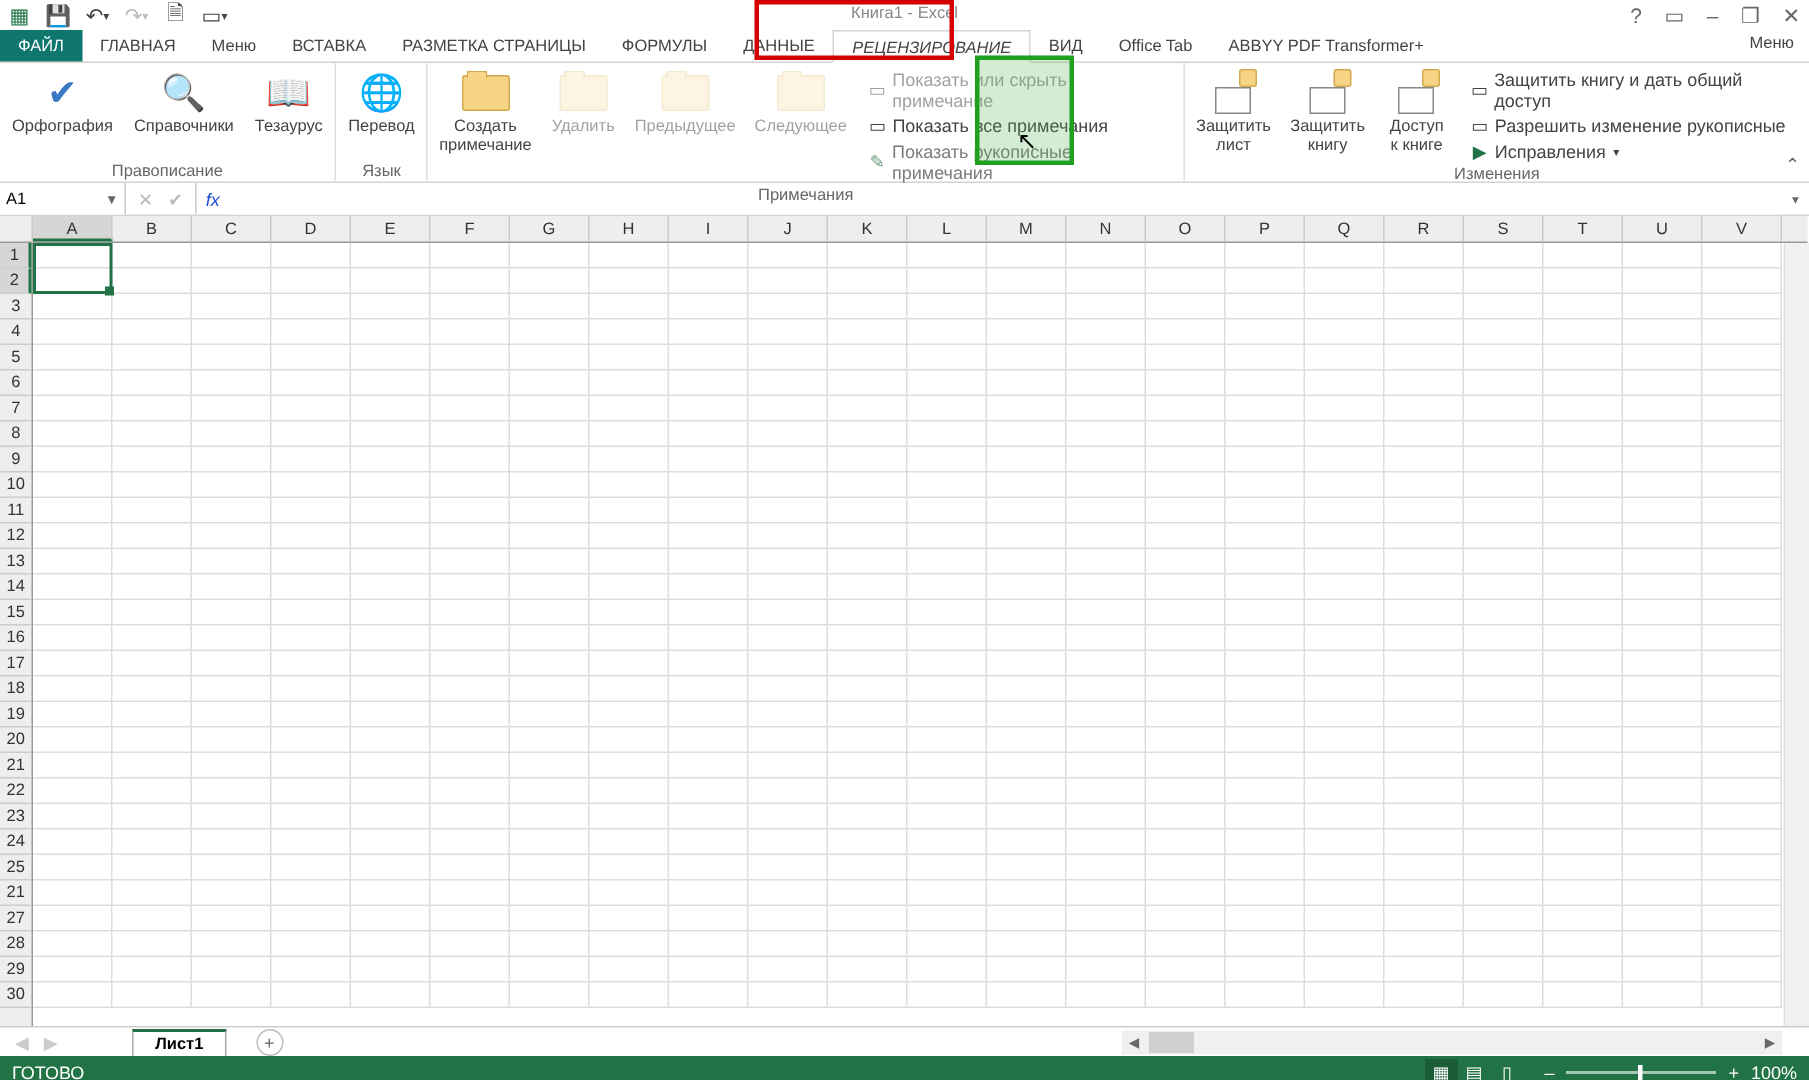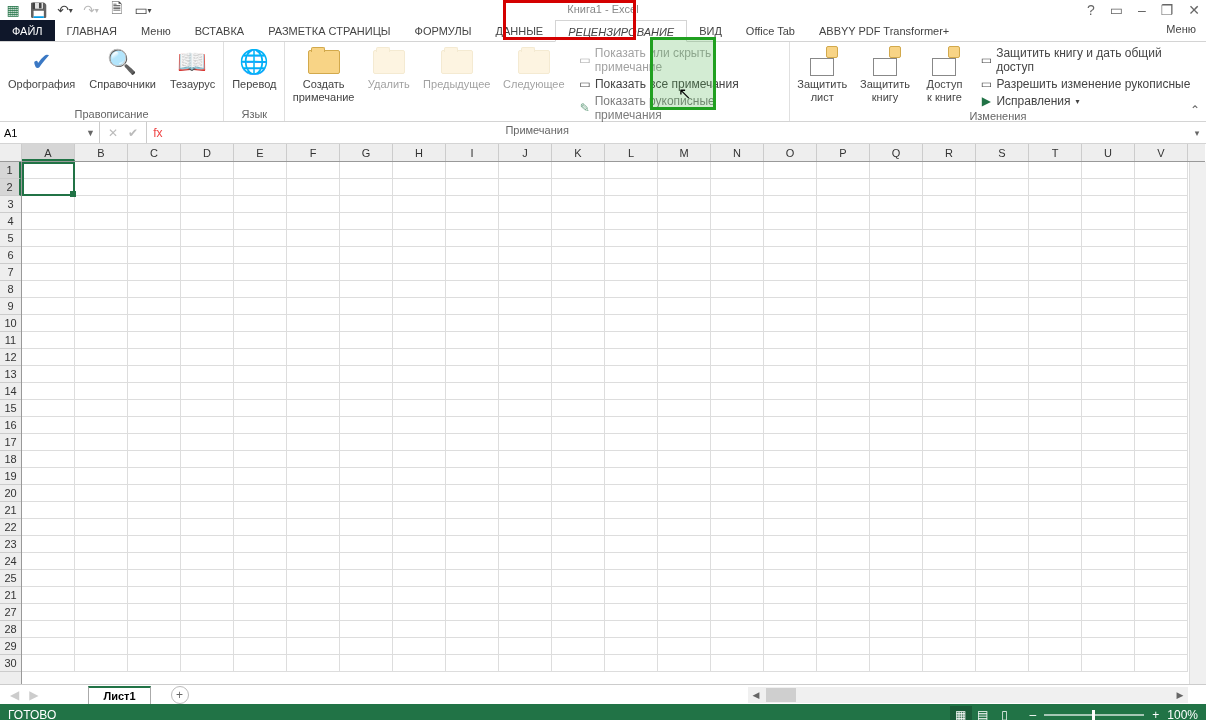--- a/index.html
+++ b/index.html
@@ -9,21 +9,21 @@
 .titlebar { height: 20px; background: #fff; display: flex; align-items: center; justify-content: space-between; border-bottom: none; }
 .tb-left { display: flex; align-items: center; gap: 10px; padding-left: 5px; }
 .tb-icon { width: 16px; height: 16px; display: flex; align-items: center; justify-content: center; color: #444; font-size: 14px; }
 .tb-center { color: #888; font-size: 11px; position: absolute; left: 50%; transform: translateX(-50%); top: 3px;}
 .tb-right { display: flex; align-items: center; gap: 15px; padding-right: 6px; color: #666; }
 .tb-right span { font-size: 14px; }
 
 
 .tabs { height: 22px; background: #fff; display: flex; align-items: stretch; padding-left: 0; border-bottom: 1px solid #d4d4d4;}
 .tab { padding: 3px 12px 2px; color: #444; cursor: pointer; font-size: 11px; display:flex; align-items:center;}
-.tab.file { background: #0f172a; color: #fff; }
+.tab.file { background: #0f766e; color: #fff; }
 .tab.active { border: 1px solid #d4d4d4; border-bottom: 1px solid #fff; margin-bottom:-1px; background:#fff;font-style:italic;}
 .login { margin-left: auto; padding: 3px 10px; color: #444; font-size:11px; }
 
 
 .ribbon { height: 80px; background: #fff; display: flex; border-bottom: 1px solid #d4d4d4; position: relative; }
 .rgroup { display: flex; flex-direction: column; border-right: 1px solid #e0e0e0; padding: 2px 4px 0; }
 .rgroup-body { display: flex; flex: 1; align-items: flex-start; gap: 6px; }
 .rgroup-label { text-align: center; color: #666; font-size: 11px; padding: 1px 0; }
 .rbtn { display: flex; flex-direction: column; align-items: center; justify-content: flex-start; padding: 2px 4px; min-width: 50px; cursor: pointer; }
 .rbtn-icon { width: 32px; height: 32px; display: flex; align-items: center; justify-content: center; font-size: 24px; }
@@ -41,25 +41,25 @@
 .ico-lock::before{content:"";position:absolute;bottom:0;left:4px;width:22px;height:16px;background:#fff;border:1px solid #888;}
 .ico-lock::after{content:"";position:absolute;top:-2px;right:0px;width:10px;height:10px;background:#F8D486;border:1px solid #D2A94C;border-radius:2px;}
 
 
 .hl-red { position:absolute; border:3px solid #d40000; pointer-events:none; z-index:50;}
 .hl-green { position:absolute; border:3px solid #20a020; background:rgba(80,180,80,.25); pointer-events:none; z-index:50;}
 .cursor { position:absolute; z-index:60; font-size:16px; color:#000;}
 
 
 .namebar { height: 22px; display: flex; align-items: stretch; border-bottom: 1px solid #d4d4d4; }
-.namebox { width: 100px; border-right: 1px solid #ccc; display: flex; align-items: center; padding: 0 4px; justify-content: space-between; background:#fff;}
+.namebox { width: 84px; border-right: 1px solid #ccc; display: flex; align-items: center; padding: 0 4px; justify-content: space-between; background:#fff;}
 .namebox span:first-child{ font-size:11px;}
 .namebox .dd { font-size:9px; color:#666;}
 .fx-btns { display: flex; align-items: center; gap: 10px; padding: 0 8px; color: #bbb; border-right: 1px solid #ccc; }
-.fx-label { padding: 0 6px; display:flex; align-items:center; color:#ef4444;}
+.fx-label { font-style: italic; padding: 0 6px; display:flex; align-items:center; color:#1d4ed8;}
 .formula { flex:1; }
 .fb-dd { width:18px; display:flex; align-items:center; justify-content:center; color:#666; font-size:9px;}
 
 
 .grid-area { display:flex; height: 522px; }
 .corner { width:22px; height:18px; background:#eee; border-right:1px solid #ccc; border-bottom:1px solid #999;}
 .colheads { display:flex; height:18px; background:#eee; border-bottom:1px solid #999;}
 .ch { width:53px; text-align:center; font-size:11px; color:#333; border-right:1px solid #ccc; line-height:18px;}
 .ch.sel { background:#d6d6d6; border-bottom:2px solid #217346;}
 .rowheads { width:22px; background:#eee; border-right:1px solid #999;}

